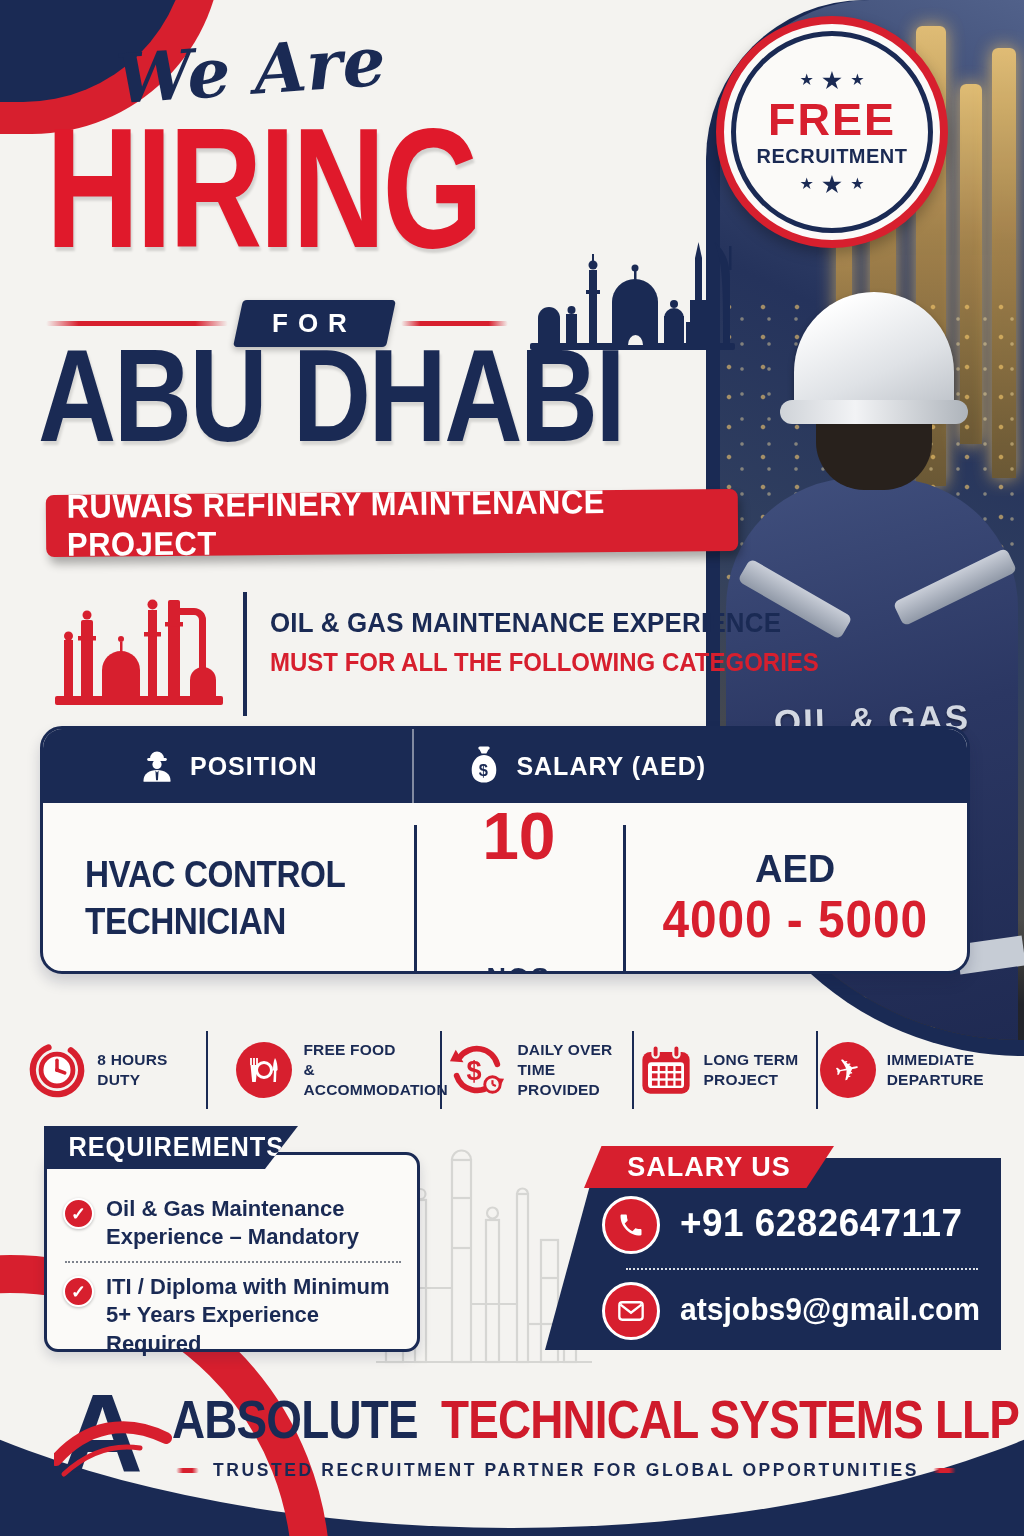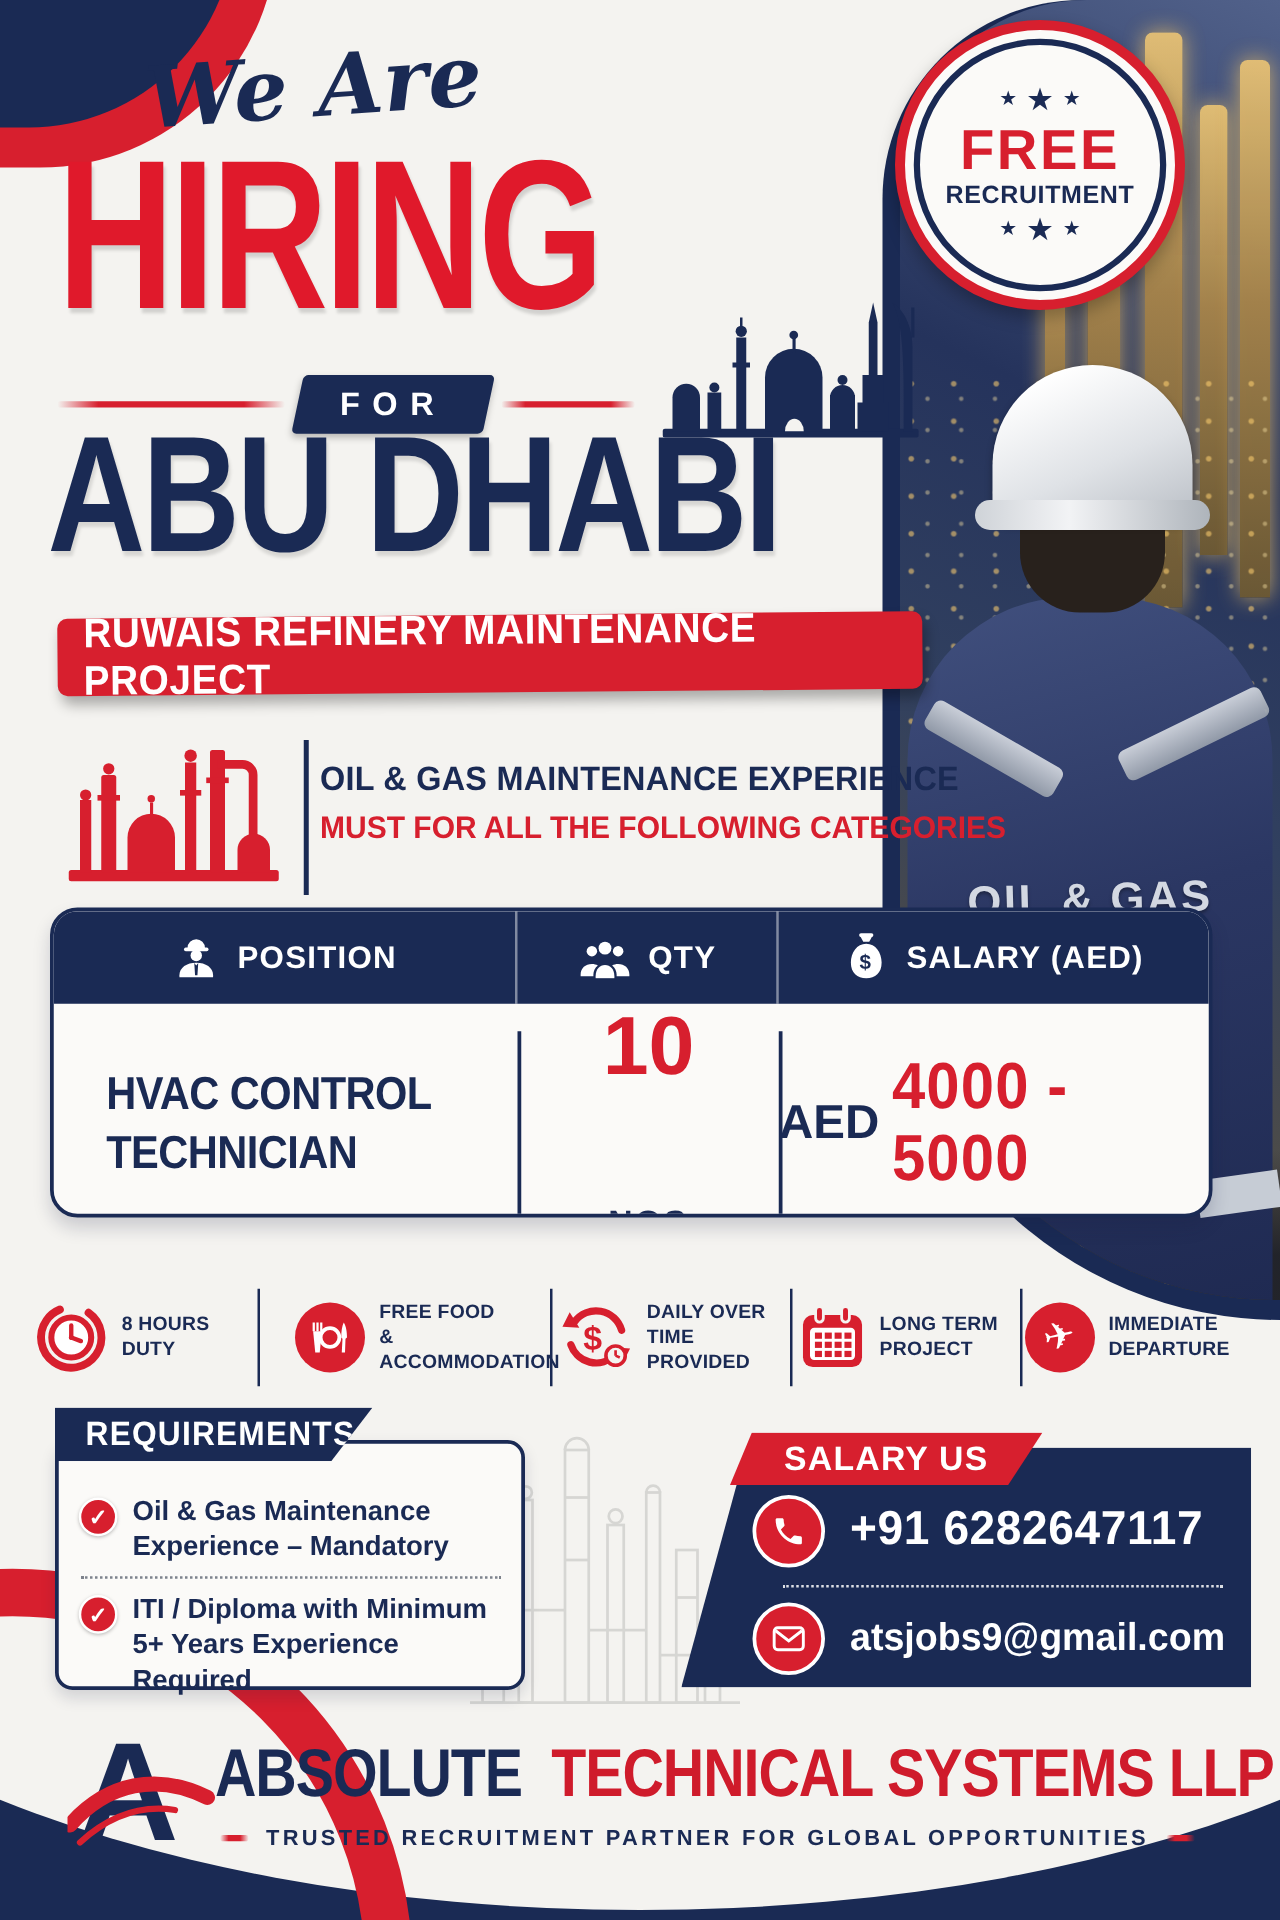--- a/index.html
+++ b/index.html
@@ -63,40 +63,40 @@
   .taper.left{flex:1.7;} .taper.right{flex:1;}
   .for-chip{background:var(--navy);transform:skewX(-12deg);padding:8px 34px;border-radius:4px;box-shadow:0 3px 6px rgba(0,0,0,.25);}
   .for-chip span{display:inline-block;transform:skewX(12deg);color:#fff;font-weight:bold;font-size:26px;letter-spacing:10px;}
   .abu{position:absolute;left:38px;top:330px;font-size:132px;font-weight:bold;color:var(--navy);letter-spacing:-3px;transform:scaleX(.82);transform-origin:left;line-height:1;z-index:6;text-shadow:2px 4px 3px rgba(0,0,0,.12);}
   .project-banner{position:absolute;left:46px;top:492px;width:692px;height:62px;background:var(--red);border-radius:8px;display:flex;align-items:center;justify-content:center;transform:rotate(-.5deg);z-index:6;box-shadow:3px 7px 10px rgba(0,0,0,.3);}
   .project-banner span{color:#fff;font-weight:bold;font-size:33px;letter-spacing:.5px;transform:scaleX(.94);}
 
   
   .exp-icon{position:absolute;left:52px;top:588px;z-index:6;}
   .exp-div{position:absolute;left:243px;top:592px;width:3.5px;height:124px;background:var(--navy);z-index:6;}
-  .exp-text{position:absolute;left:256px;top:608px;z-index:6;}
+  .exp-text{position:absolute;left:270px;top:608px;z-index:6;}
   .exp-l1{color:var(--navy);font-weight:bold;font-size:27px;letter-spacing:.2px;transform:scaleX(.96);transform-origin:left;}
   .exp-l2{color:var(--red);font-weight:bold;font-size:25px;margin-top:9px;transform:scaleX(.96);transform-origin:left;}
 
   
   .jobs{position:absolute;left:40px;top:726px;width:930px;height:248px;background:#fbfaf8;border:3px solid var(--navy);border-radius:22px;z-index:6;box-shadow:0 8px 14px rgba(20,30,60,.18);overflow:hidden;}
   .jobs-head{display:flex;height:74px;background:var(--navy);}
   .jh-cell{display:flex;align-items:center;justify-content:center;gap:14px;color:#fff;font-weight:bold;font-size:25px;letter-spacing:1px;}
   .jh-1{width:40.2%;border-right:2px solid rgba(255,255,255,.45);}
   .jh-2{width:22.6%;border-right:2px solid rgba(255,255,255,.45);}
   .jh-3{width:37.2%;}
   .jobs-body{position:relative;display:flex;height:191px;}
   .vline{position:absolute;top:22px;bottom:22px;width:2.5px;background:var(--navy);}
   .vl1{left:40.2%;} .vl2{left:62.8%;}
   .jb-pos{width:40.2%;display:flex;align-items:center;padding-left:42px;color:var(--navy);font-weight:bold;font-size:37px;line-height:1.25;letter-spacing:-.5px;}
   .jb-pos span{transform:scaleX(.9);transform-origin:left;display:inline-block;}
   .jb-qty{width:22.6%;display:flex;flex-direction:column;align-items:center;justify-content:space-between;}
   .qty-num{color:var(--red);font-size:66px;font-weight:bold;line-height:1;}
   .qty-unit{color:var(--navy);font-size:27px;font-weight:bold;letter-spacing:2px;margin-top:2px;}
-  .jb-sal{width:37.2%;display:flex;align-items:center;justify-content:center;}
+  .jb-sal{width:37.2%;display:flex;flex-direction:column;align-items:center;justify-content:center;}
   .sal-cur{color:var(--navy);font-size:38px;font-weight:bold;line-height:1.1;}
   .sal-rng{color:var(--red);font-size:52px;font-weight:bold;line-height:1.1;letter-spacing:1px;transform:scaleX(.92);}
 
   
   .benefits{position:absolute;left:28px;top:1020px;width:968px;height:100px;display:flex;align-items:center;z-index:6;}
   .benefit{display:flex;align-items:center;justify-content:center;gap:11px;}
   .b1{width:178px;} .b2{width:232px;} .b3{width:190px;} .b4{width:182px;} .b5{width:178px;}
   .b-sep{width:2.5px;height:78px;background:var(--navy);}
   .b-label{color:var(--navy);font-weight:bold;font-size:15.5px;line-height:1.3;text-transform:uppercase;max-width:108px;letter-spacing:.2px;}
   .b-circle{width:56px;height:56px;border-radius:50%;background:var(--red);display:flex;align-items:center;justify-content:center;flex:0 0 auto;}
@@ -259,33 +259,20 @@
           <g fill="#fff">
             <path d="M7.6 7.2a4.4 4.4 0 0 1 8.8 0z"></path>
             <rect x="5.8" y="7" width="12.4" height="1.8" rx=".9"></rect>
             <circle cx="12" cy="11" r="2.9"></circle>
             <path d="M3.5 21c0-4 3.7-6.4 8.5-6.4s8.5 2.4 8.5 6.4v1h-17z"></path>
           </g>
           <path d="M11 14.8l1 1.3 1-1.3-.4 6.2h-1.2z" fill="#1a2a54"></path>
         </svg>
         <span>POSITION</span>
       </div>
-      <div class="jh-cell jh-2">
-        <svg width="42" height="34" viewBox="0 0 28 22">
-          <g fill="#fff">
-            <circle cx="7" cy="7.6" r="2.8"></circle>
-              <circle cx="21" cy="7.6" r="2.8"></circle>
-              <circle cx="14" cy="6" r="3.4"></circle>
-            <path d="M1 20c0-3.4 2.6-5.6 6-5.6 1.2 0 2.3.3 3.2.8-1.5 1.2-2.4 2.9-2.4 4.8v1H1z"></path>
-            <path d="M27 20c0-3.4-2.6-5.6-6-5.6-1.2 0-2.3.3-3.2.8 1.5 1.2 2.4 2.9 2.4 4.8v1H27z"></path>
-            <path d="M9 21c0-3.8 2.2-6 5-6s5 2.2 5 6v1H9z"></path>
-          </g>
-        </svg>
-        <span>QTY</span>
-      </div>
       <div class="jh-cell jh-3">
         <svg width="36" height="40" viewBox="0 0 24 26">
           <g fill="#fff">
             <path d="M8.6 1.2h6.8L13.6 4.6h-3.2z"></path>
             <rect x="8.2" y="0" width="7.6" height="2" rx="1"></rect>
             <path d="M12 5.6c-5 0-8.2 4.8-8.2 10 0 5.6 3.4 8.4 8.2 8.4s8.2-2.8 8.2-8.4c0-5.2-3.2-10-8.2-10z"></path>
           </g>
           <text x="12" y="19.4" text-anchor="middle" font-size="11" font-weight="bold" fill="#1a2a54" font-family="Liberation Sans,sans-serif">$</text>
         </svg>
         <span>SALARY (AED)</span>

